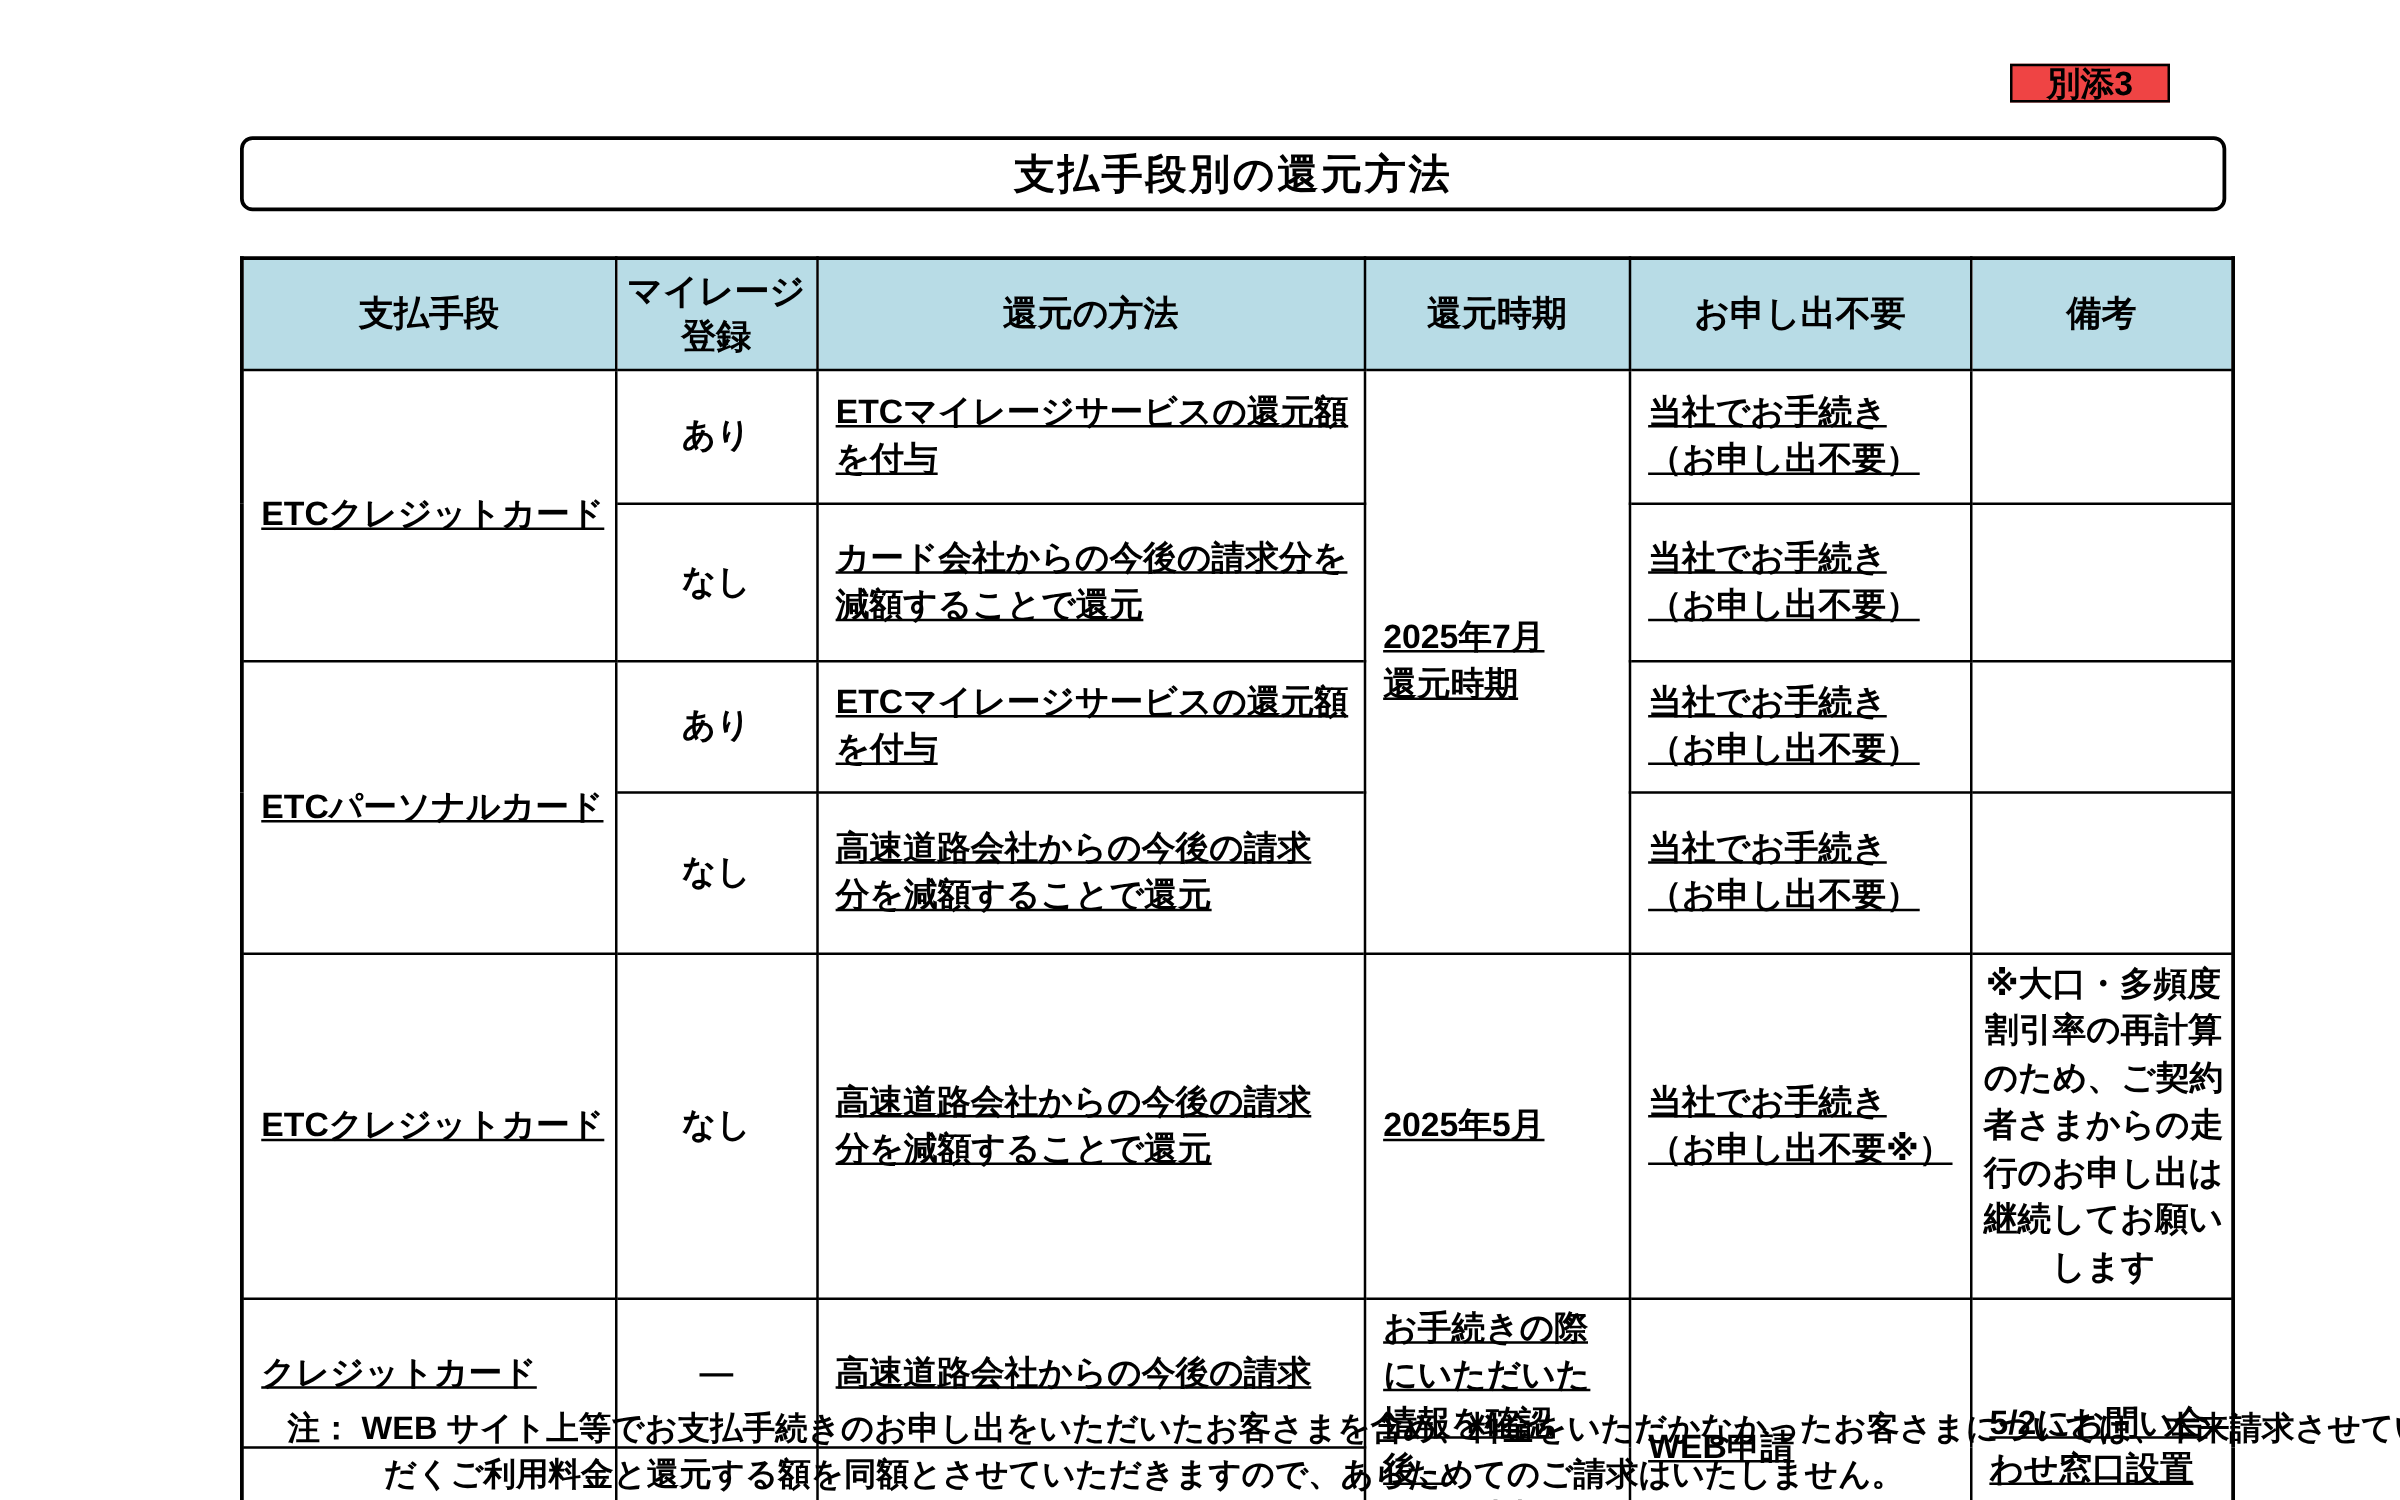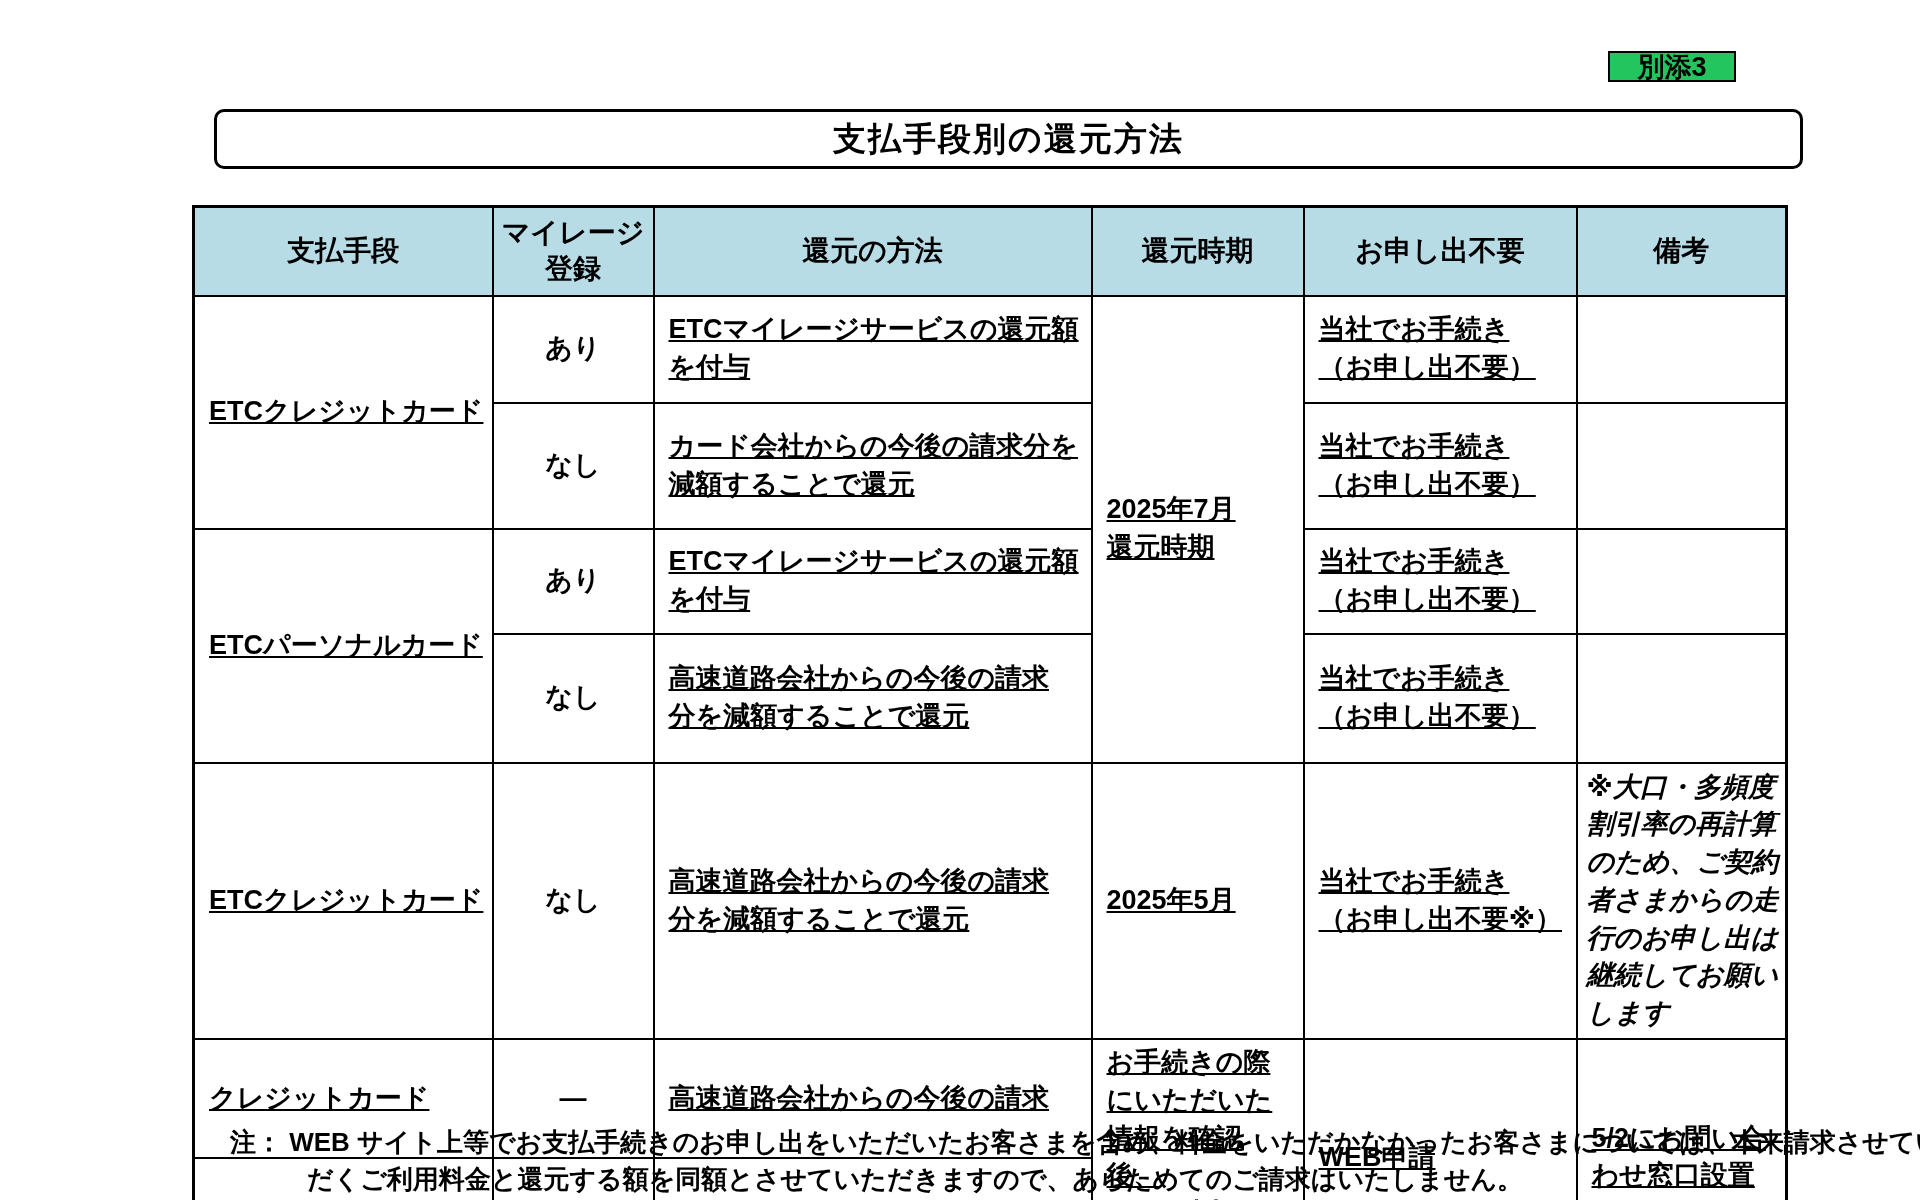--- a/index.html
+++ b/index.html
@@ -5,51 +5,51 @@
   * { margin:0; padding:0; box-sizing:border-box; }
   html,body { width:1920px; height:1200px; background:#ffffff; }
   body {
     position:relative;
     font-family:"Liberation Sans","DejaVu Sans",sans-serif;
     font-weight:700;
     color:#000;
   }
   .tag-box {
     position:absolute; left:1608px; top:51px; width:128px; height:31px;
-    border:2px solid #000; background:#22c55e;
+    border:2px solid #000; background:#ef4444;
     display:flex; align-items:center; justify-content:center;
     font-size:27px;
   }
   .title-box {
     position:absolute; left:192px; top:109px; width:1589px; height:60px;
     border:3px solid #000; border-radius:10px; background:#fff;
     display:flex; align-items:center; justify-content:center;
-    font-size:33px; letter-spacing:2px;margin-left:22px;
+    font-size:33px; letter-spacing:2px;
   }
   table.refund {
     position:absolute; left:192px; top:205px; width:1593px;
     border-collapse:collapse; table-layout:fixed;
     border:3px solid #000;
   }
   .refund th, .refund td {
     border:2px solid #000;
     vertical-align:middle;
     white-space:pre-line;
     overflow:hidden;
   }
   .refund th {
     background:#b8dce6;
     font-size:28px; font-weight:700; text-align:center; line-height:1.3;
   }
   .refund td { font-size:27px; line-height:1.4; font-weight:700; }
   .c-left   { text-align:left; padding:4px 8px 4px 14px;text-decoration:underline; }
   .c-center { text-align:center; padding:10px 4px; }
   .c-small  {
-    font-size:17.5px; line-height:1.22; text-align:left;
-    padding:5px 6px 5px 9px; white-space:normal;font-style:italic;
+    font-size:17.5px; line-height:1.22; text-align:center;
+    padding:5px 6px 5px 9px; white-space:normal;
   }
   .footnote {
     position:absolute; left:230px; top:1124px;
     font-size:26px; line-height:37px; white-space:nowrap;
   }
   .footnote .fn-line2 { margin-left:77px; }
 </style>
 </head>
 <body>
 

